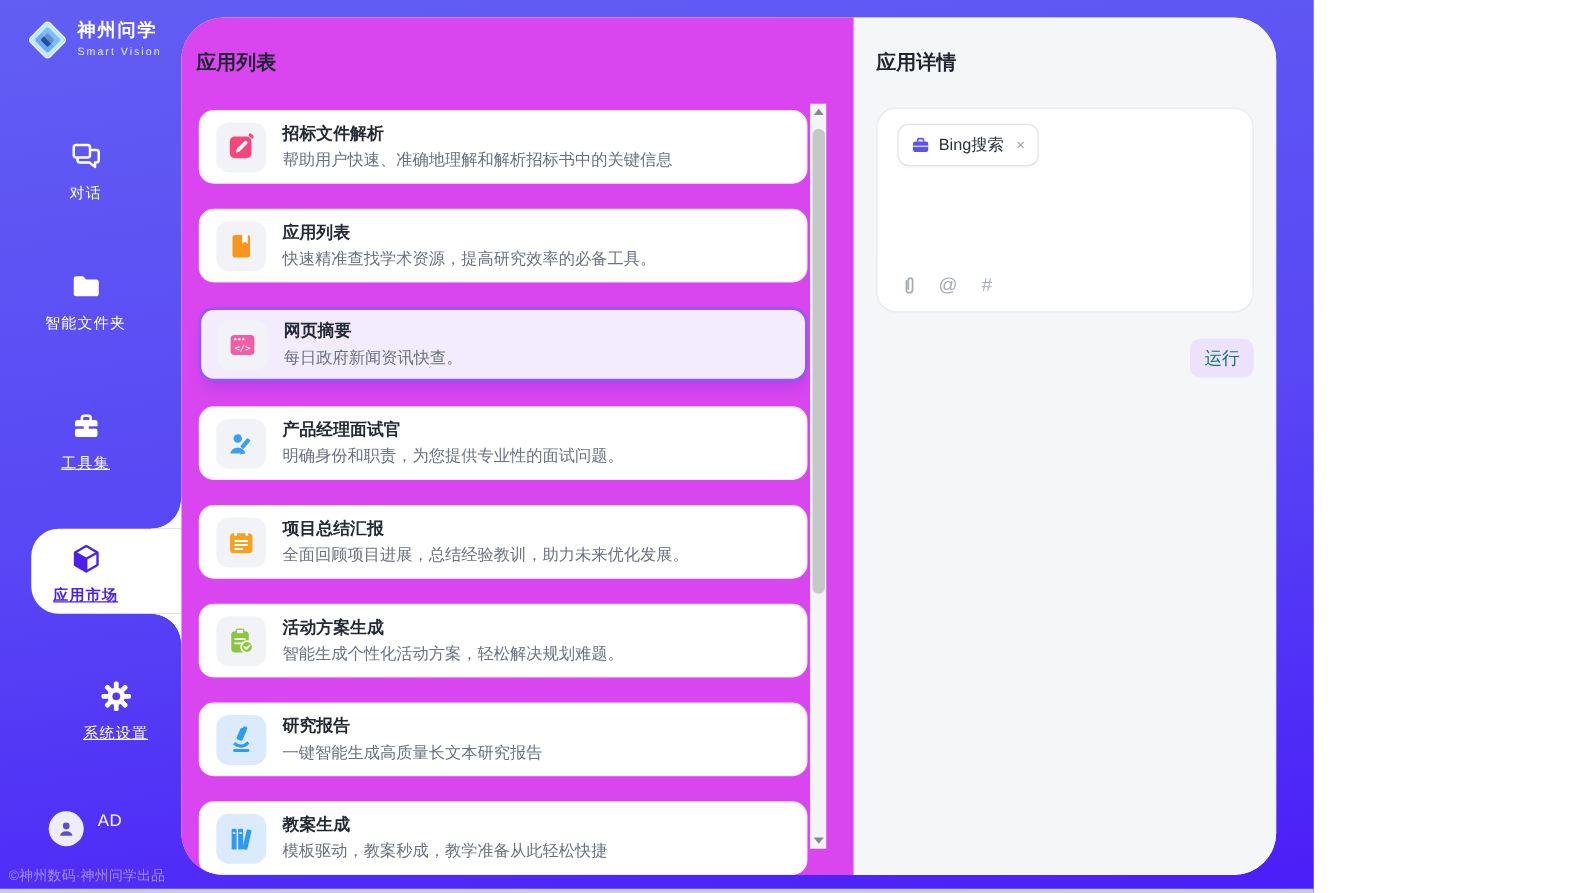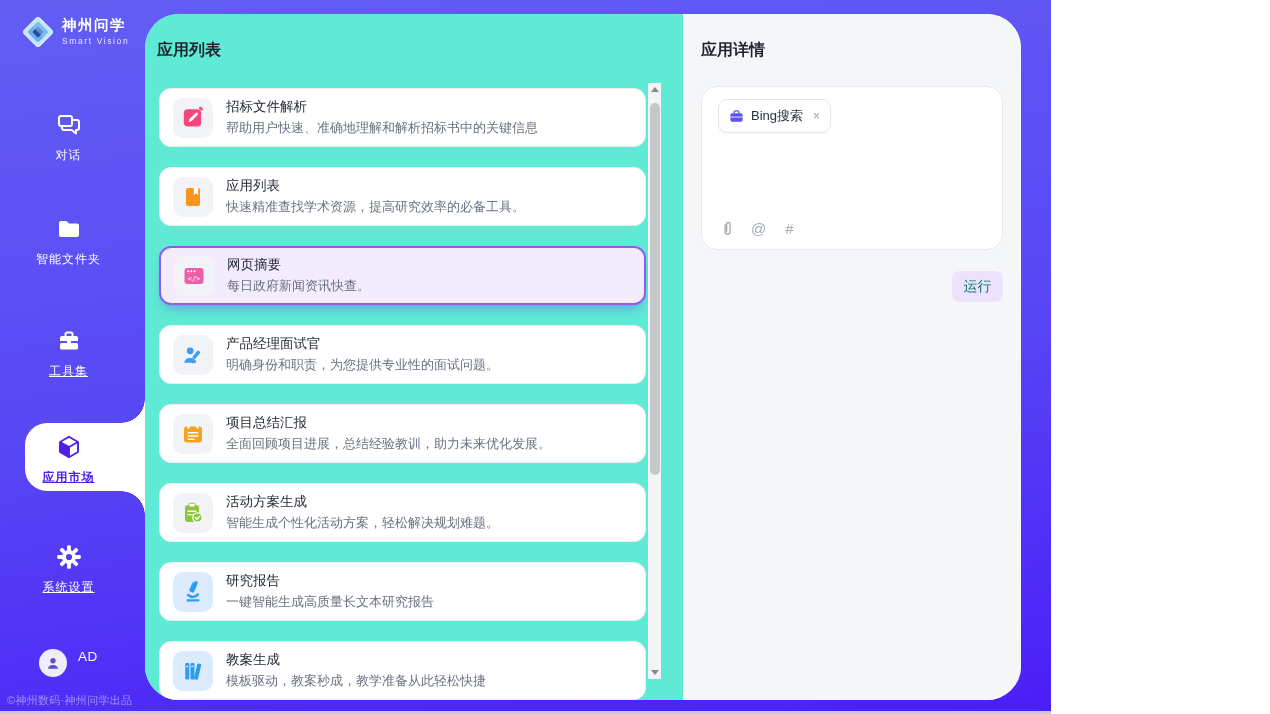--- a/index.html
+++ b/index.html
@@ -32,32 +32,32 @@
     align-items:center;justify-content:center;}
   .avatar svg{width:16px;height:16px;color:#5B50C8;}
   .user-name{color:#fff;font-size:13.5px;letter-spacing:.5px;}
   .sidebar-footer{position:absolute;left:7px;bottom:6px;font-size:11px;color:rgba(255,255,255,.45);
     letter-spacing:.3px;white-space:nowrap;}
 
   
   .content{position:absolute;left:145px;top:14px;right:30px;bottom:14px;border-radius:34px;
     overflow:hidden;display:flex;background:#fff;}
   .panel-title{font-size:16px;font-weight:bold;color:#1F2430;margin:26px 0 0 0;}
-  .list-panel{width:538px;flex:none;background:#5eead4;position:relative;overflow:hidden;}
+  .list-panel{width:538px;flex:none;background:#d946ef;position:relative;overflow:hidden;}
   .list-panel .panel-title{margin-left:12px;}
   .cards{margin:27px 37px 0 14px;}
   .card{height:59px;box-sizing:border-box;border:1px solid #ECEDF1;border-radius:12px;background:#fff;
     display:flex;align-items:center;gap:13px;padding:0 10px 0 13px;margin-bottom:20px;cursor:pointer;}
   .card.selected{background:#F3ECFE;border:2px solid #8F5BF2;
     box-shadow:0 7px 12px -5px rgba(110,50,230,.45);}
   .tile{width:40px;height:40px;border-radius:10px;background:#F2F3F6;flex:none;
     display:flex;align-items:center;justify-content:center;}
   .tile svg{width:24px;height:24px;display:block;}
   .card-text{min-width:0;}
-  .card-title{font-size:13.5px;font-weight:normal;color:#242A35;margin-bottom:6px;line-height:1.1;}
+  .card-title{font-size:13.5px;font-weight:bold;color:#242A35;margin-bottom:6px;line-height:1.1;}
   .card-desc{font-size:13px;color:#6A7180;line-height:1.1;white-space:nowrap;}
 
   
   .scrollbar{position:absolute;top:69px;bottom:21px;right:22px;width:13px;background:#F4F4F6;}
   .sb-arrow{position:absolute;left:0;width:13px;height:13px;display:flex;align-items:center;
     justify-content:center;cursor:pointer;}
   .sb-arrow.up{top:0;} .sb-arrow.down{bottom:0;}
   .sb-arrow.up i{border-left:4px solid transparent;border-right:4px solid transparent;
     border-bottom:5px solid #85888e;display:block;}
   .sb-arrow.down i{border-left:4px solid transparent;border-right:4px solid transparent;
@@ -127,21 +127,21 @@
             </svg>
           </span><span class="nav-label">工具集</span></div>
         <div class="nav-bubble"></div>
         <div class="nav-item active underlined" style="top: 434px; font-weight: bold;"><span class="nav-icon">
             <svg viewBox="0 0 26 26">
               <path d="M13 2.8 L22 8 V18 L13 23.2 L4 18 V8 Z" fill="none" stroke="currentColor" stroke-width="1.9" stroke-linejoin="round"></path>
               <path d="M4 8 L13 13 L22 8 M13 13 V23.2" fill="none" stroke="currentColor" stroke-width="1.9" stroke-linejoin="round"></path>
               <path d="M4 8 L13 13 V23.2 L4 18 Z" fill="currentColor"></path>
             </svg>
           </span><span class="nav-label">应用市场</span></div>
-        <div class="nav-item underlined" style="top: 544px;"><span class="nav-icon">
+        <div class="nav-item underlined" style="top: 544px; padding-left: 24px;"><span class="nav-icon">
             <svg viewBox="0 0 26 26">
               <defs>
                 <mask id="gmask">
                   <rect width="26" height="26" fill="#fff"></rect>
                   <circle cx="13" cy="13" r="3.1" fill="#000"></circle>
                 </mask>
               </defs>
               <g mask="url(#gmask)" fill="currentColor">
                 <circle cx="13" cy="13" r="7"></circle>
                 <g>

